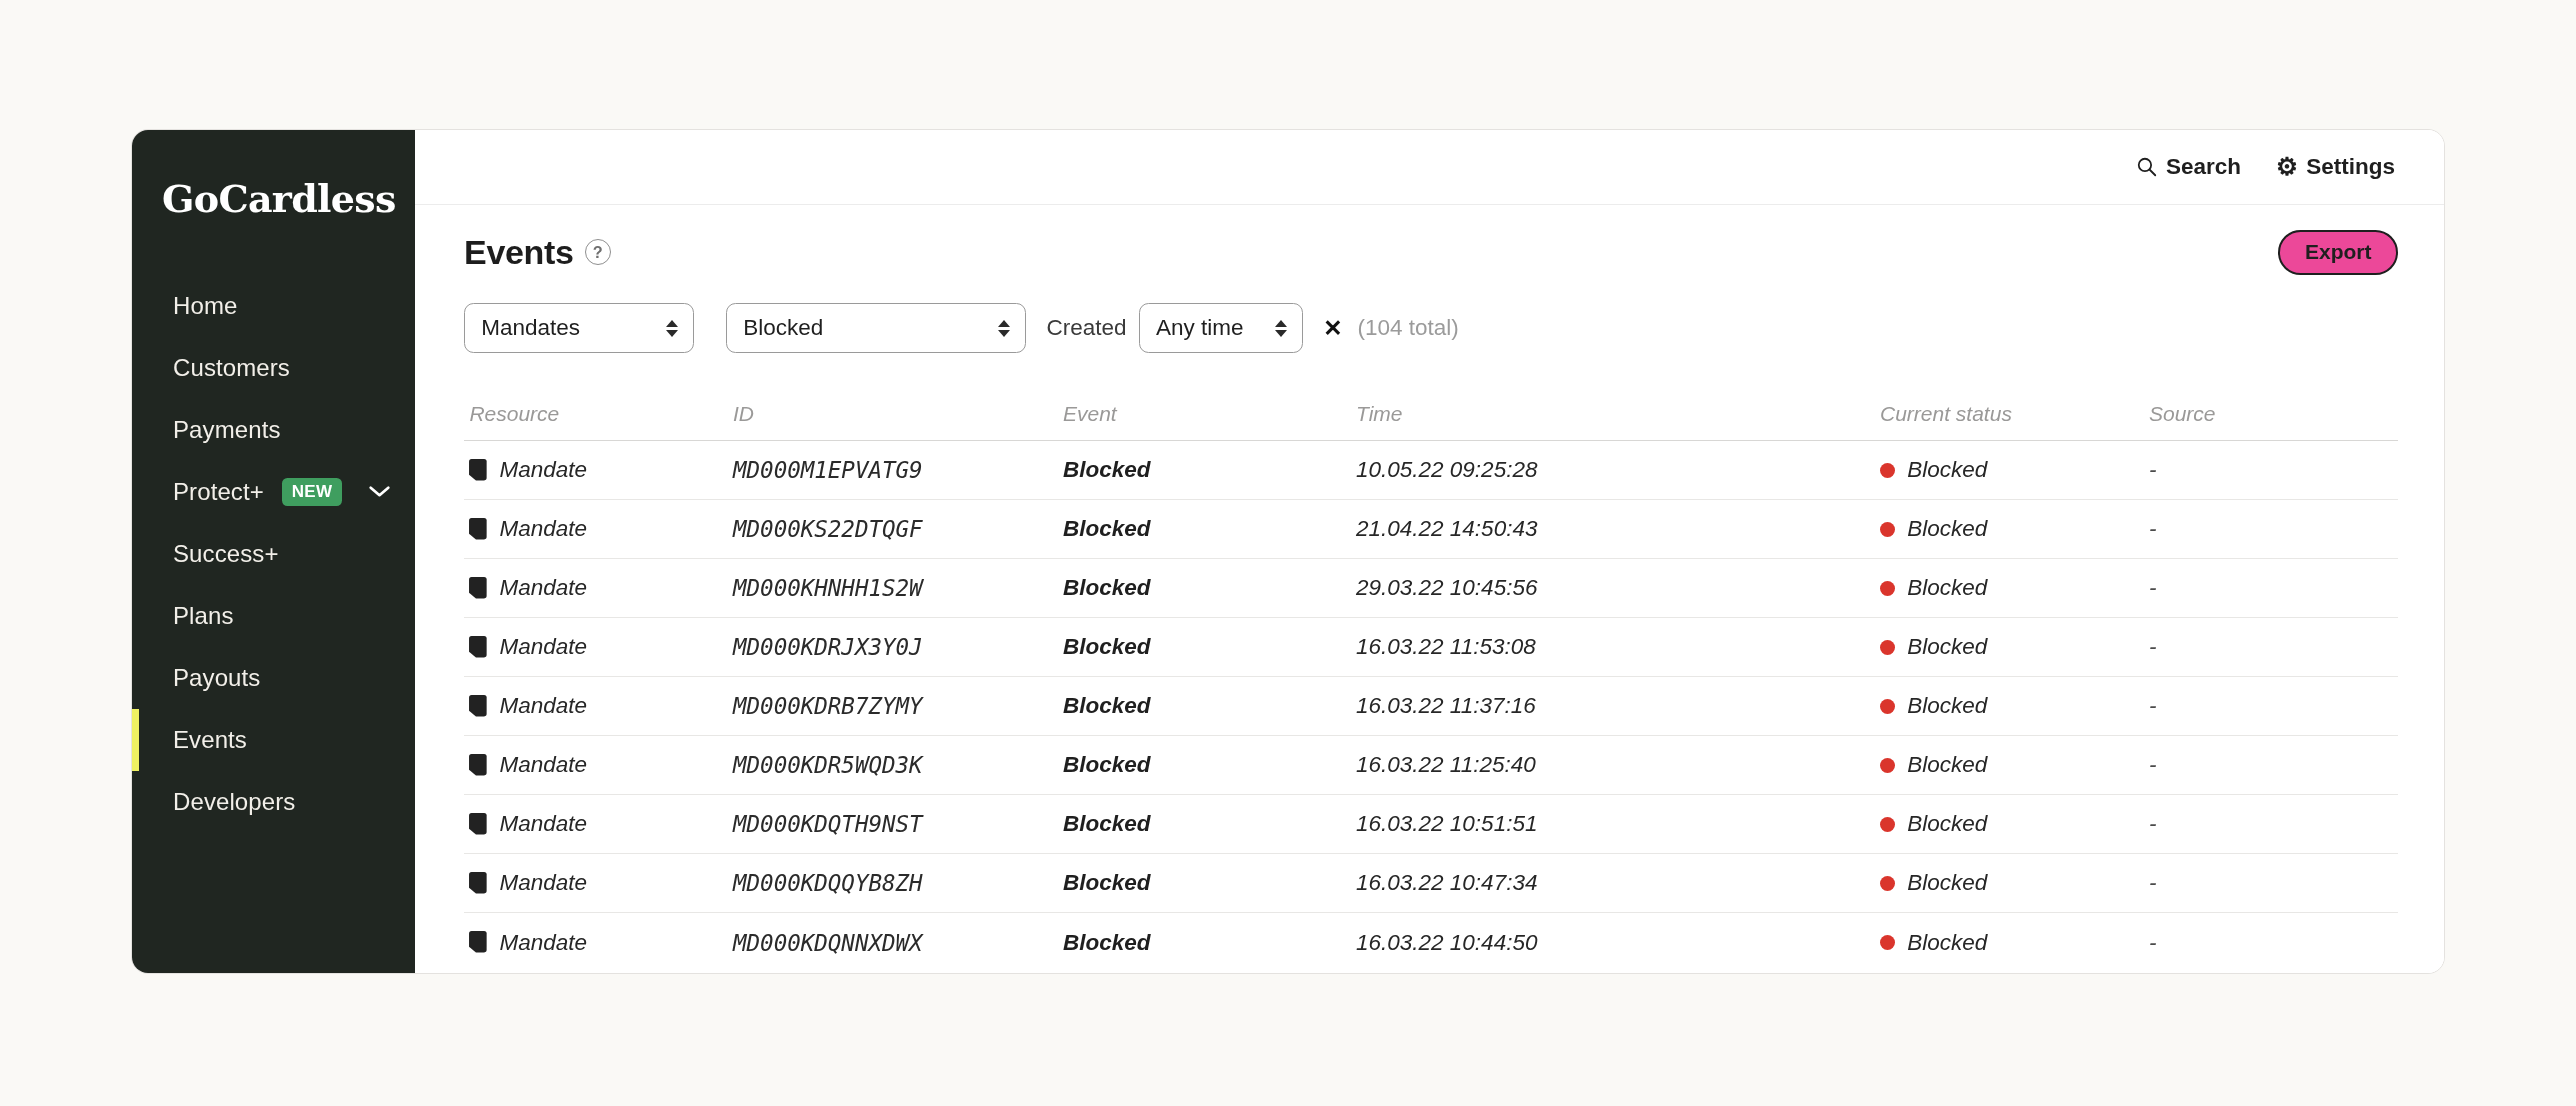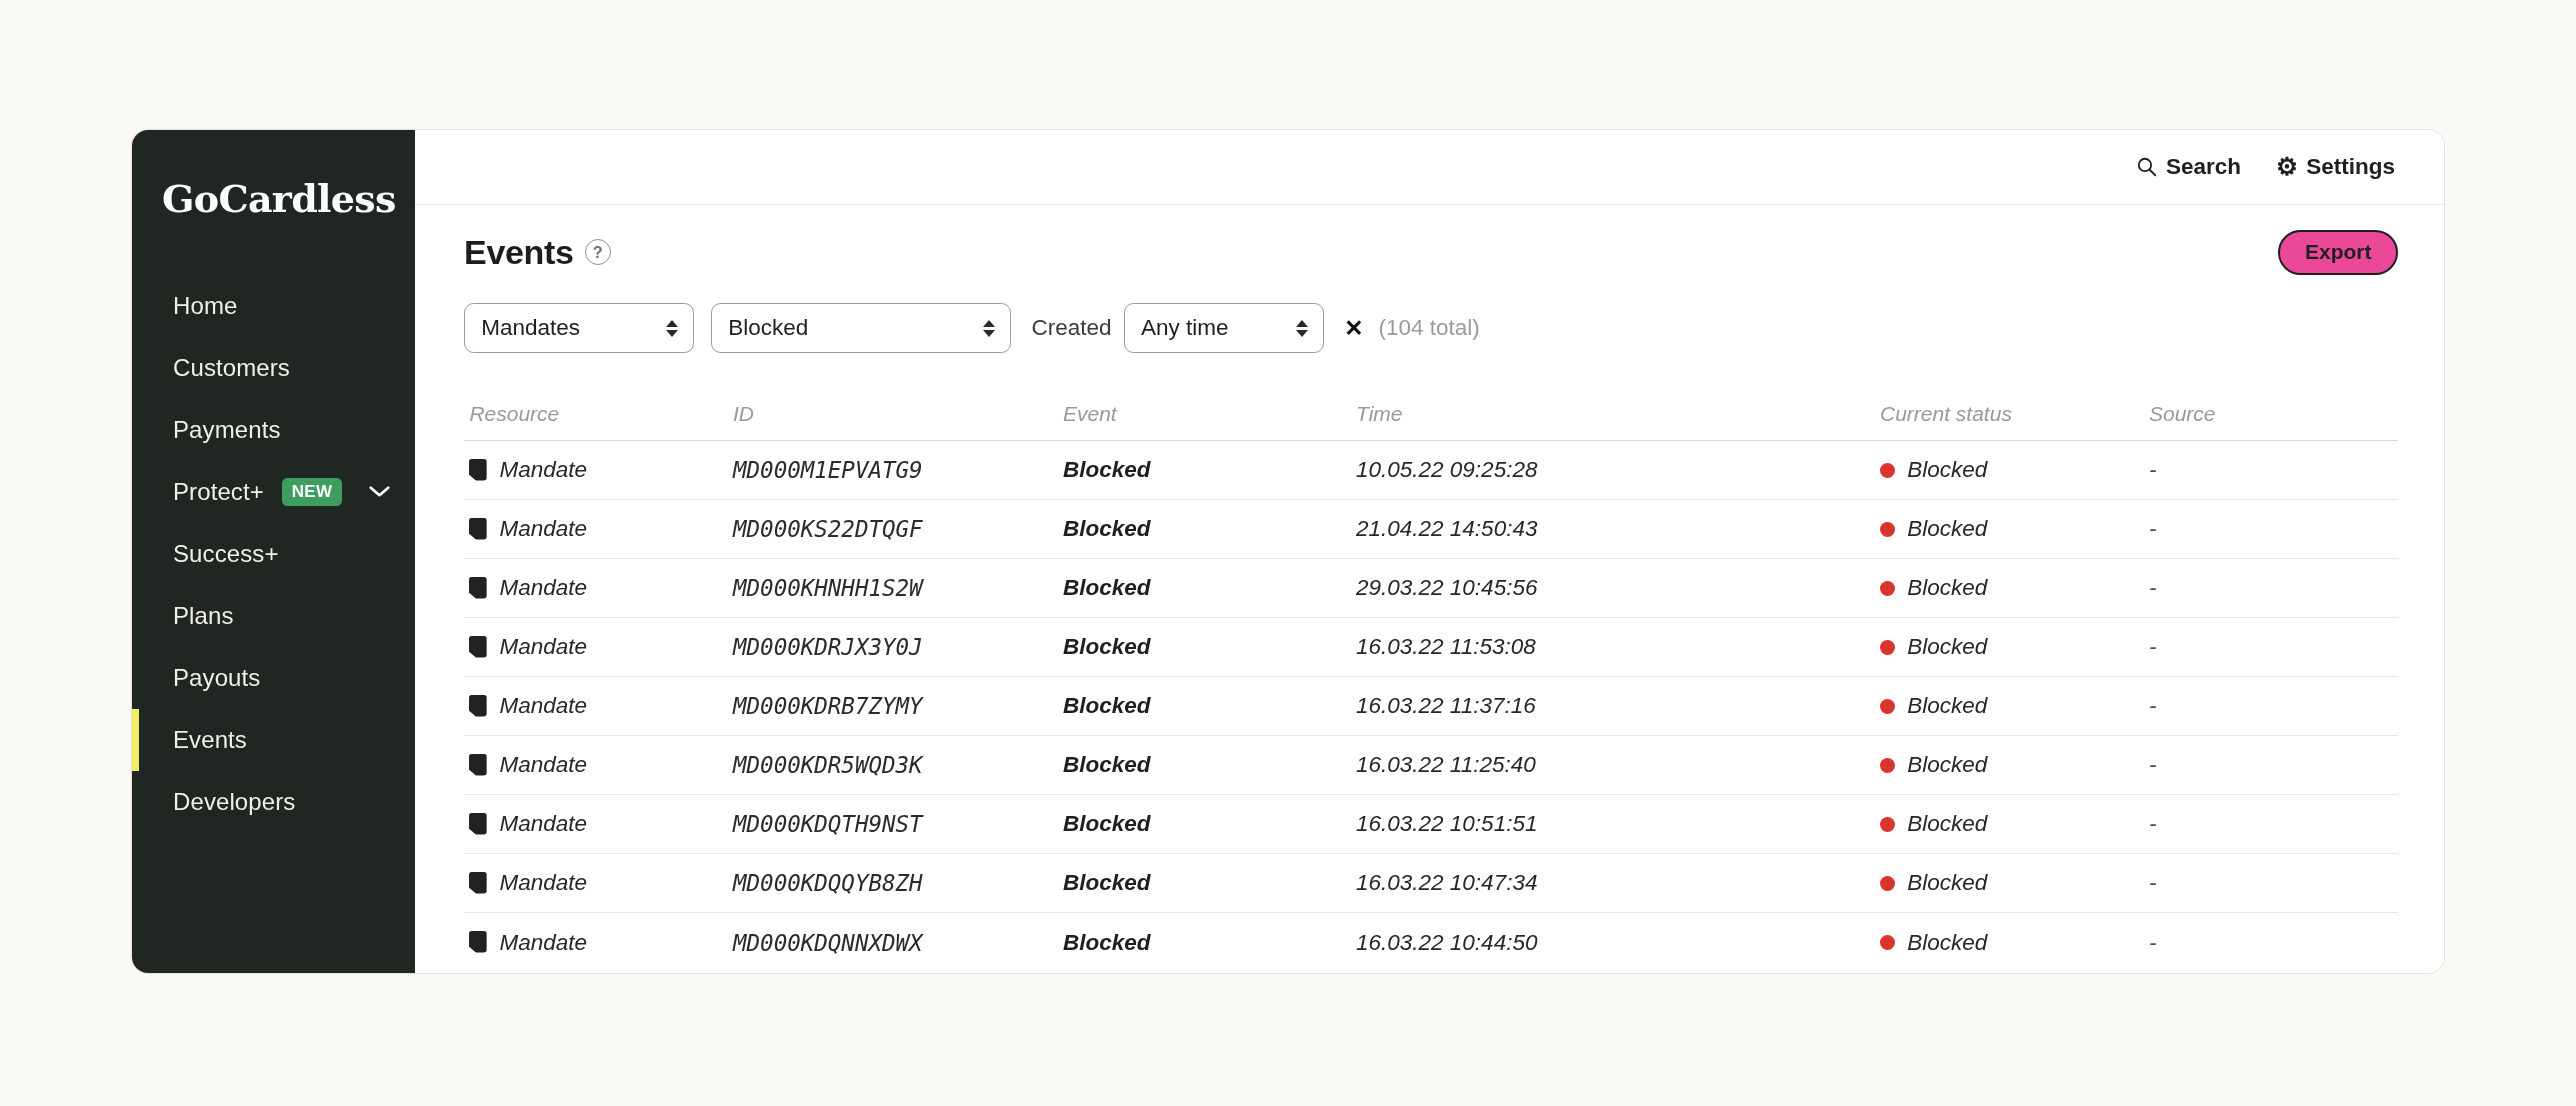--- a/index.html
+++ b/index.html
@@ -106,23 +106,23 @@
   }
   .select {
     height: 50px;
     border: 1.4px solid #9a9a9a; border-radius: 9.5px;
     background: #fff;
     display: flex; align-items: center; justify-content: space-between;
     padding: 0 15px 0 16.3px;
     font-size: 22.5px; color: #1f1f1f;
     cursor: pointer;
   }
-  .select-mandates { width: 230px; margin-right: 17px; }
+  .select-mandates { width: 230px; margin-right: 32px; }
   .select-event { width: 300px; margin-right: 20.4px; }
-  .select-time { width: 200px; margin-right: 20.4px; }
+  .select-time { width: 164px; margin-right: 20.4px; }
   .updown { display: flex; flex-direction: column; gap: 3.4px; align-items: center; }
   .tri-up { width: 0; height: 0; border-left: 6.1px solid transparent; border-right: 6.1px solid transparent; border-bottom: 7.5px solid #2a2a2a; }
   .tri-down { width: 0; height: 0; border-left: 6.1px solid transparent; border-right: 6.1px solid transparent; border-top: 7.5px solid #2a2a2a; }
   .created-label { font-size: 22.5px; color: #3a3a3a; margin-right: 12.3px; }
   .clear-x { font-size: 23px; font-weight: 700; color: #111; cursor: pointer; margin-right: 15px; }
   .total-text { font-size: 22.5px; color: #9b9b9b; }
   
   .table { margin-top: 35px; font-style: italic; }
   .tgrid {
     display: grid;

